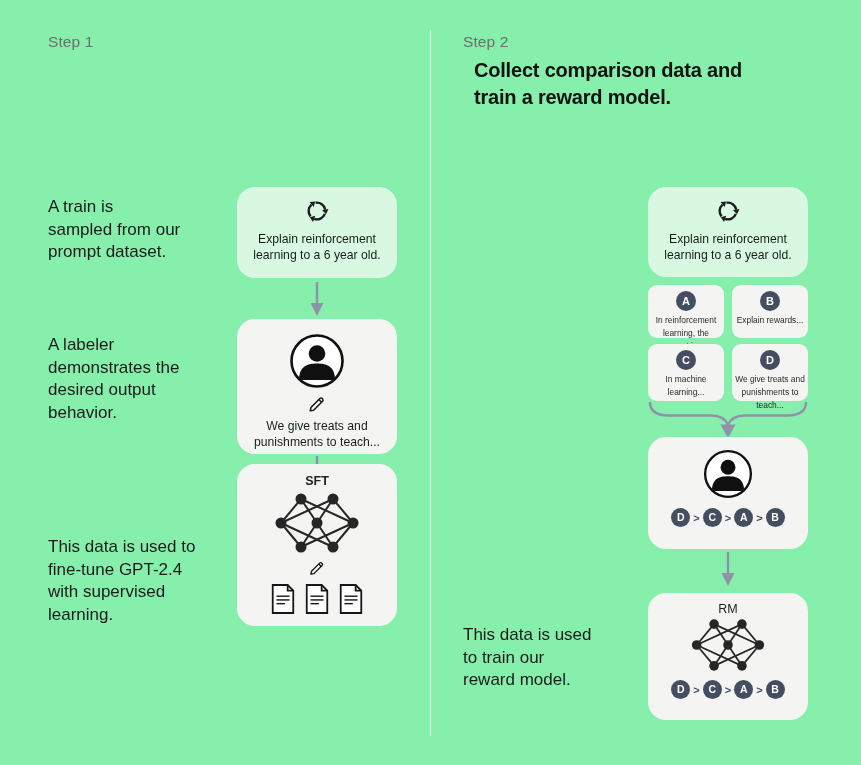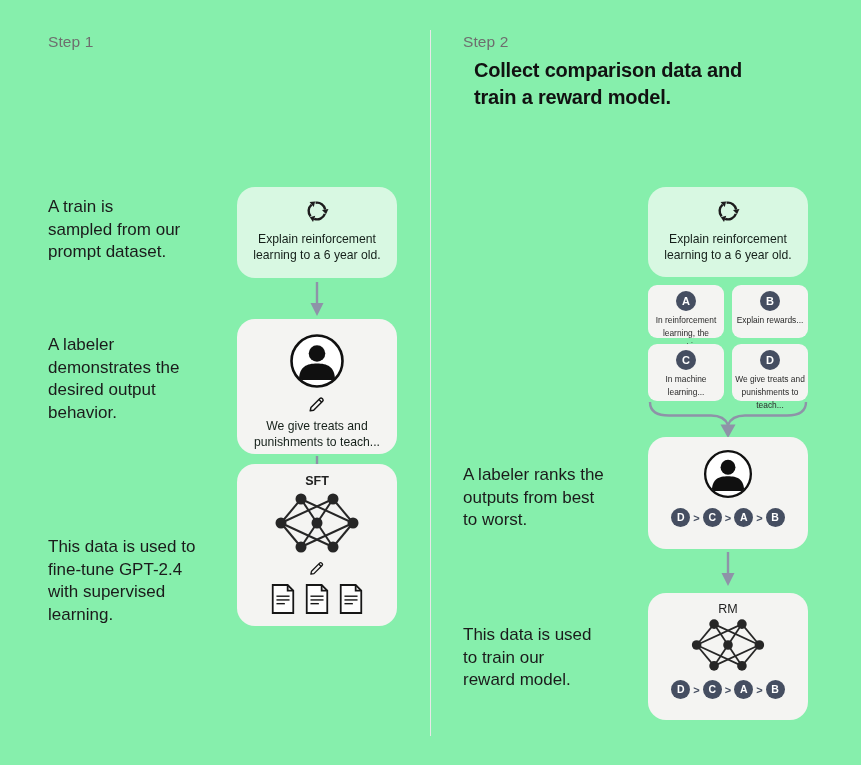--- a/index.html
+++ b/index.html
@@ -172,23 +172,20 @@
             <line x1="8" y1="22" x2="17" y2="22"></line>
           </g>
         </svg>
     </div>
   </div>
 
   <div class="step-label" style="left:463px;top:33px;">Step 2</div>
   <div class="col-title pre" style="left:474px;top:57px;">Collect comparison data and
 train a reward model.</div>
 
-  <div class="caption pre" style="left:463px;top:464px;">A labeler ranks the
-outputs from best
-to worst.</div>
   <div class="caption pre" style="left:463px;top:624px;">This data is used
 to train our
 reward model.</div>
 
   <div class="box green" style="left:648px;top:187px;height:90px;padding-top:11px;">
     <span>
       <svg width="26" height="26" viewBox="0 0 28 28" fill="none">
         <g stroke="#1d1d1d" stroke-width="2.6">
           <path d="M12.44,5.14 A9,9 0 0 1 22.86,12.44"></path>
           <path d="M22.46,17.08 A9,9 0 0 1 10.92,22.46"></path>

